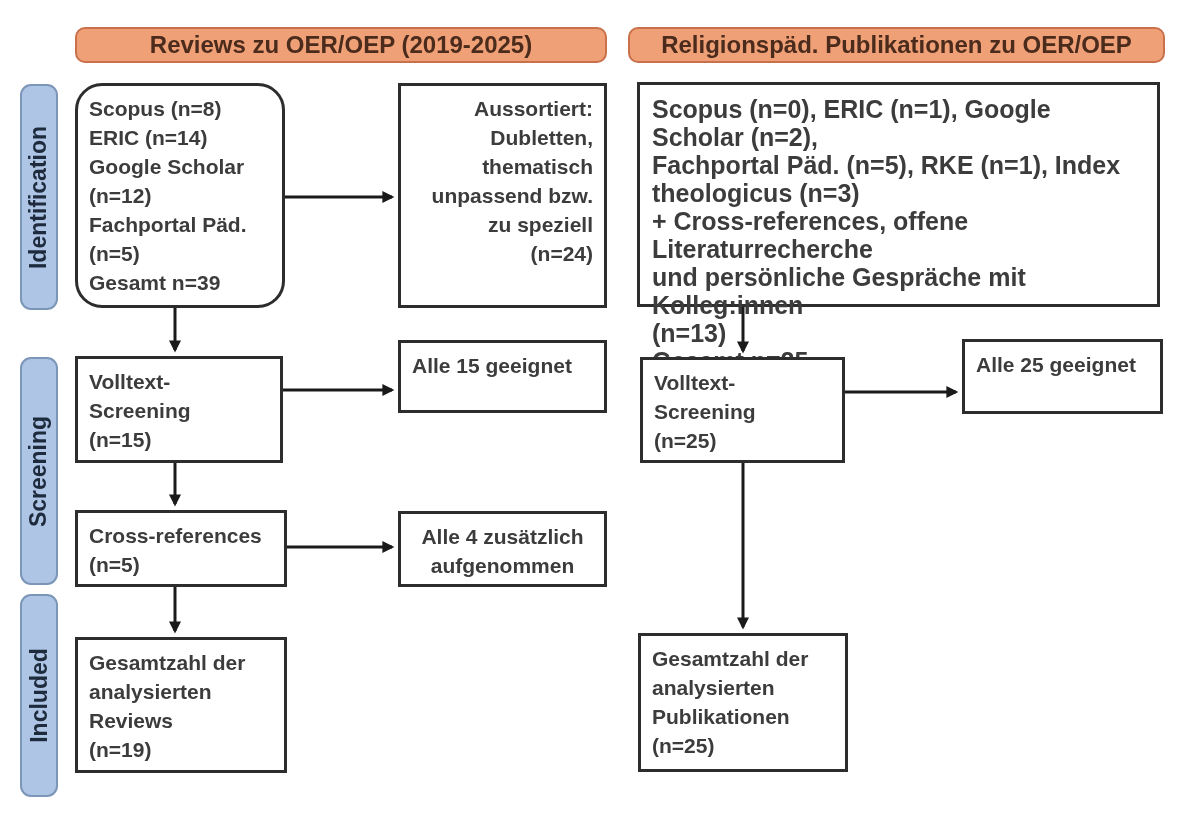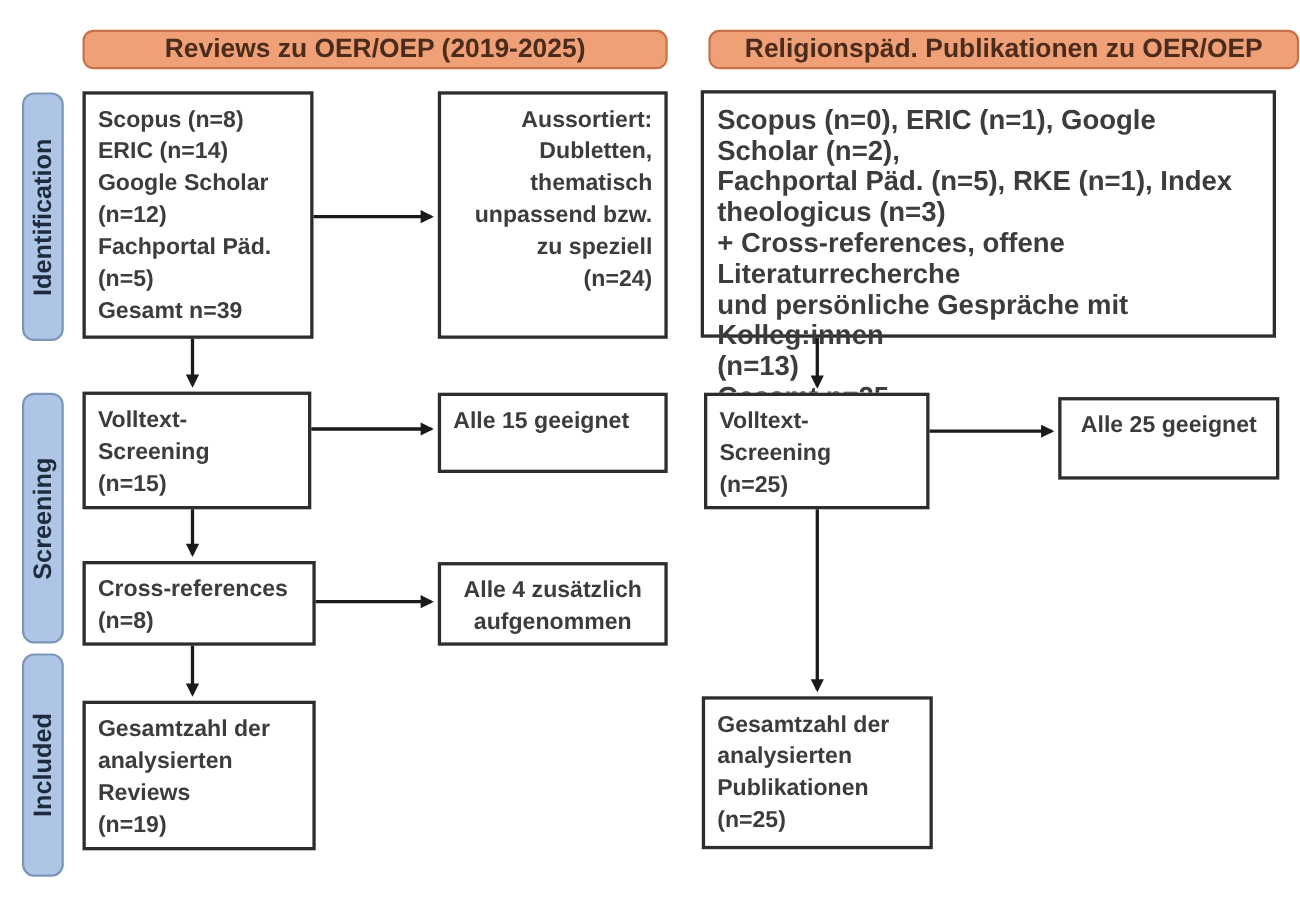--- a/index.html
+++ b/index.html
@@ -21,21 +21,21 @@
     border: 2px solid var(--header-border, #C8714A);
     border-radius: 10px;
     color: var(--header-text, #4A2B1C);
     font-size: 24px;
     font-weight: bold;
     text-align: center;
     line-height: 32px;
     white-space: nowrap;
   }
   .hdr-left  { left: 75px;  top: 27px; width: 532px; }
-  .hdr-right { left: 644px; top: 27px; width: 537px; }
+  .hdr-right { left: 628px; top: 27px; width: 537px; }
 
   
   .stage {
     position: absolute;
     left: 20px;
     width: 38px;
     box-sizing: border-box;
     background: var(--stage-fill, #AEC5E6);
     border: 2px solid var(--stage-border, #7C96B8);
     border-radius: 11px;
@@ -60,31 +60,31 @@
     box-sizing: border-box;
     background: #ffffff;
     border: 3px solid var(--box-border, #2D2D2D);
     color: var(--box-text, #3C3C3C);
     font-size: 21px;
     font-weight: 600;
     line-height: 29px;
     padding: 8px 11px;
     white-space: pre-line;
   }
-  .box-l-sources          { left: 75px;  top: 83px;  width: 210px; height: 225px; }
+  .box-l-sources          { left: 75px;  top: 83px;  width: 210px; height: 225px; border-radius: 27px; }
   .box-l-excluded         { left: 398px; top: 83px;  width: 209px; height: 225px; text-align: right; }
   .box-l-fulltext         { left: 75px;  top: 356px; width: 208px; height: 107px; }
-  .box-l-fulltext-result  { left: 398px; top: 357px; width: 209px; height: 73px;  }
+  .box-l-fulltext-result  { left: 398px; top: 340px; width: 209px; height: 73px;  }
   .box-l-crossref         { left: 75px;  top: 510px; width: 212px; height: 77px;  }
   .box-l-crossref-result  { left: 398px; top: 511px; width: 209px; height: 76px; text-align: center;  }
   .box-l-included         { left: 75px;  top: 637px; width: 212px; height: 136px; }
   .box-r-sources          { left: 637px; top: 82px;  width: 523px; height: 225px;
                             font-size: 25px; line-height: 28px; padding: 10px 12px; }
   .box-r-fulltext         { left: 640px; top: 357px; width: 205px; height: 106px; }
-  .box-r-fulltext-result  { left: 962px; top: 361px; width: 201px; height: 75px; text-align: center;  }
+  .box-r-fulltext-result  { left: 962px; top: 339px; width: 201px; height: 75px;  }
   .box-r-included         { left: 638px; top: 633px; width: 210px; height: 139px; }
 
   
   .arrows {
     position: absolute;
     left: 0; top: 0;
     width: 1182px; height: 820px;
     pointer-events: none;
   }
   .arrows line { stroke: var(--arrow, #1A1A1A); stroke-width: 3; }
@@ -119,21 +119,21 @@
 Dubletten,
 thematisch
 unpassend bzw.
 zu speziell
 (n=24)</div>
   <div class="box box-l-fulltext">Volltext-
 Screening
 (n=15)</div>
   <div class="box box-l-fulltext-result">Alle 15 geeignet</div>
   <div class="box box-l-crossref">Cross-references
-(n=8)</div>
+(n=5)</div>
   <div class="box box-l-crossref-result">Alle 4 zusätzlich
 aufgenommen</div>
   <div class="box box-l-included">Gesamtzahl der
 analysierten
 Reviews
 (n=19)</div>
 
   <div class="box box-r-sources">Scopus (n=0), ERIC (n=1), Google Scholar (n=2),
 Fachportal Päd. (n=5), RKE (n=1), Index
 theologicus (n=3)

